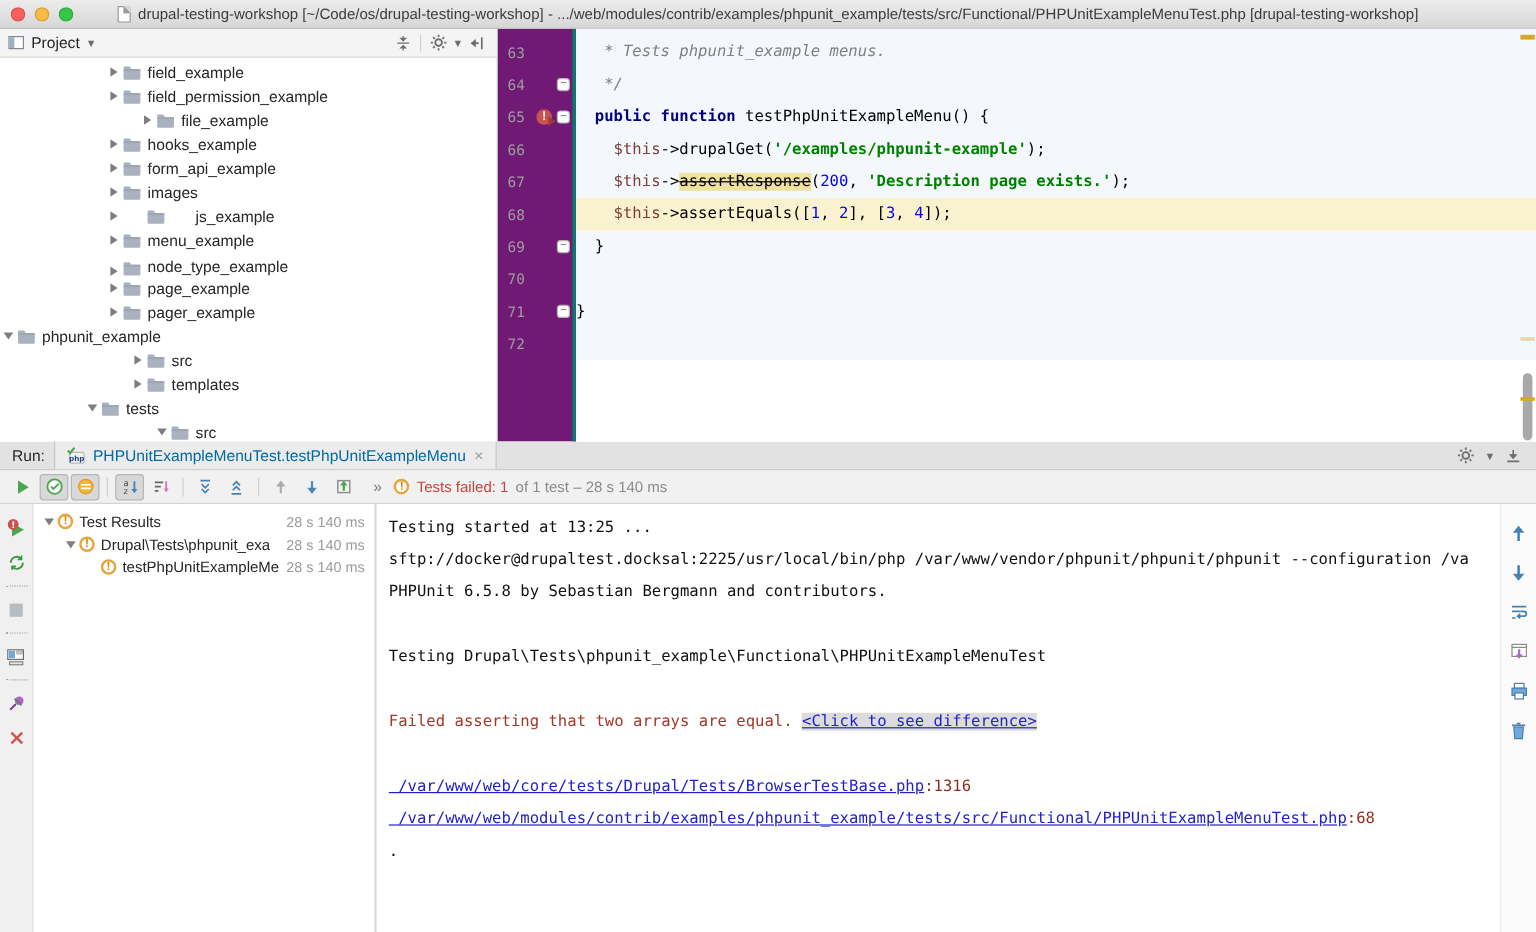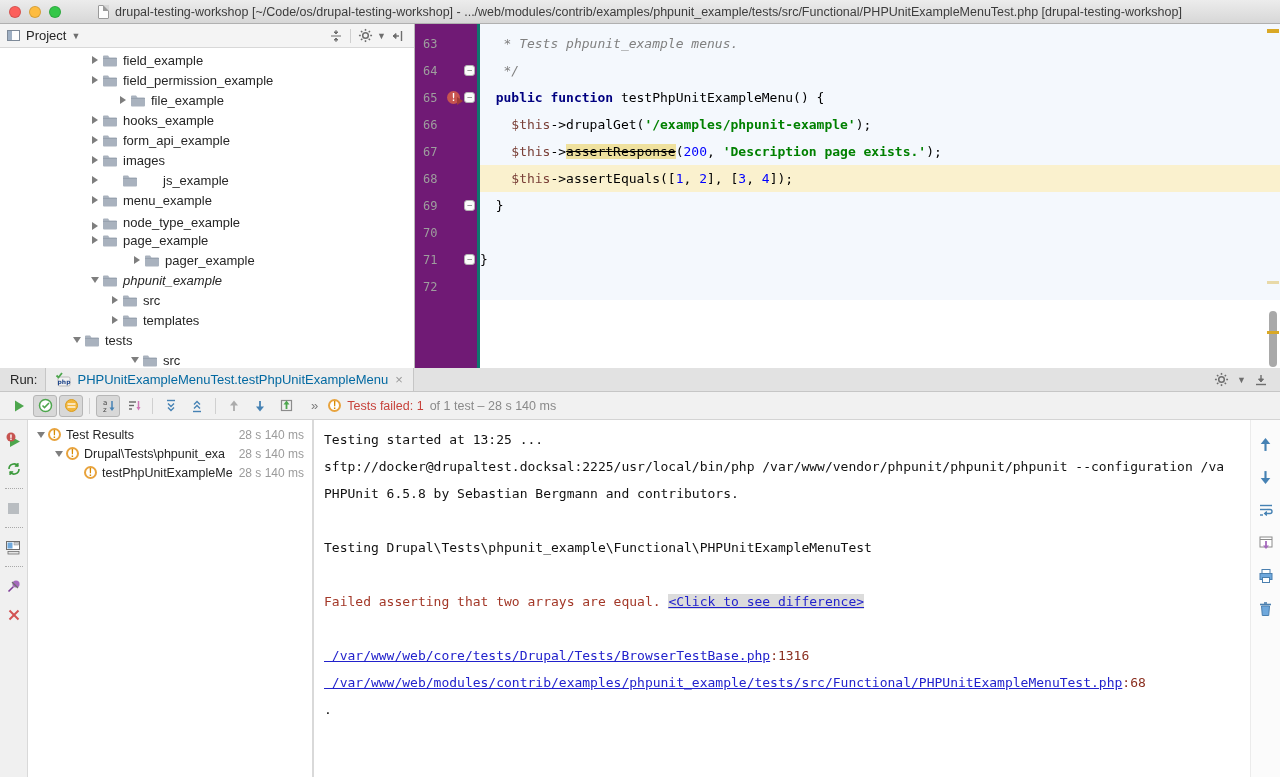--- a/index.html
+++ b/index.html
@@ -275,31 +275,31 @@
         <div class="trow" style="padding-left: 88px;">
           <span class="chev collapsed"></span>
           <span>
             <svg width="16" height="13" viewBox="0 0 16 13">
               <path d="M1 2.5 a1 1 0 0 1 1-1 h4 l1.5 2 h6.5 a1 1 0 0 1 1 1 v7 a1 1 0 0 1 -1 1 h-12 a1 1 0 0 1 -1-1z" fill="#A9B2BE"></path>
               <path d="M1 4.5 h14" stroke="#98A2AF"></path>
             </svg>
           </span>
           <span class="label">page_example</span>
         </div>
-        <div class="trow" style="padding-left: 88px; margin-left: 42px;">
+        <div class="trow" style="padding-left: 88px;">
           <span class="chev collapsed"></span>
           <span>
             <svg width="16" height="13" viewBox="0 0 16 13">
               <path d="M1 2.5 a1 1 0 0 1 1-1 h4 l1.5 2 h6.5 a1 1 0 0 1 1 1 v7 a1 1 0 0 1 -1 1 h-12 a1 1 0 0 1 -1-1z" fill="#A9B2BE"></path>
               <path d="M1 4.5 h14" stroke="#98A2AF"></path>
             </svg>
           </span>
           <span class="label">pager_example</span>
         </div>
-        <div class="trow" style="padding-left: 88px; font-style: italic;">
+        <div class="trow" style="">
           <span class="chev expanded"></span>
           <span>
             <svg width="16" height="13" viewBox="0 0 16 13">
               <path d="M1 2.5 a1 1 0 0 1 1-1 h4 l1.5 2 h6.5 a1 1 0 0 1 1 1 v7 a1 1 0 0 1 -1 1 h-12 a1 1 0 0 1 -1-1z" fill="#A9B2BE"></path>
               <path d="M1 4.5 h14" stroke="#98A2AF"></path>
             </svg>
           </span>
           <span class="label">phpunit_example</span>
         </div>
         <div class="trow" style="padding-left: 108px;">

